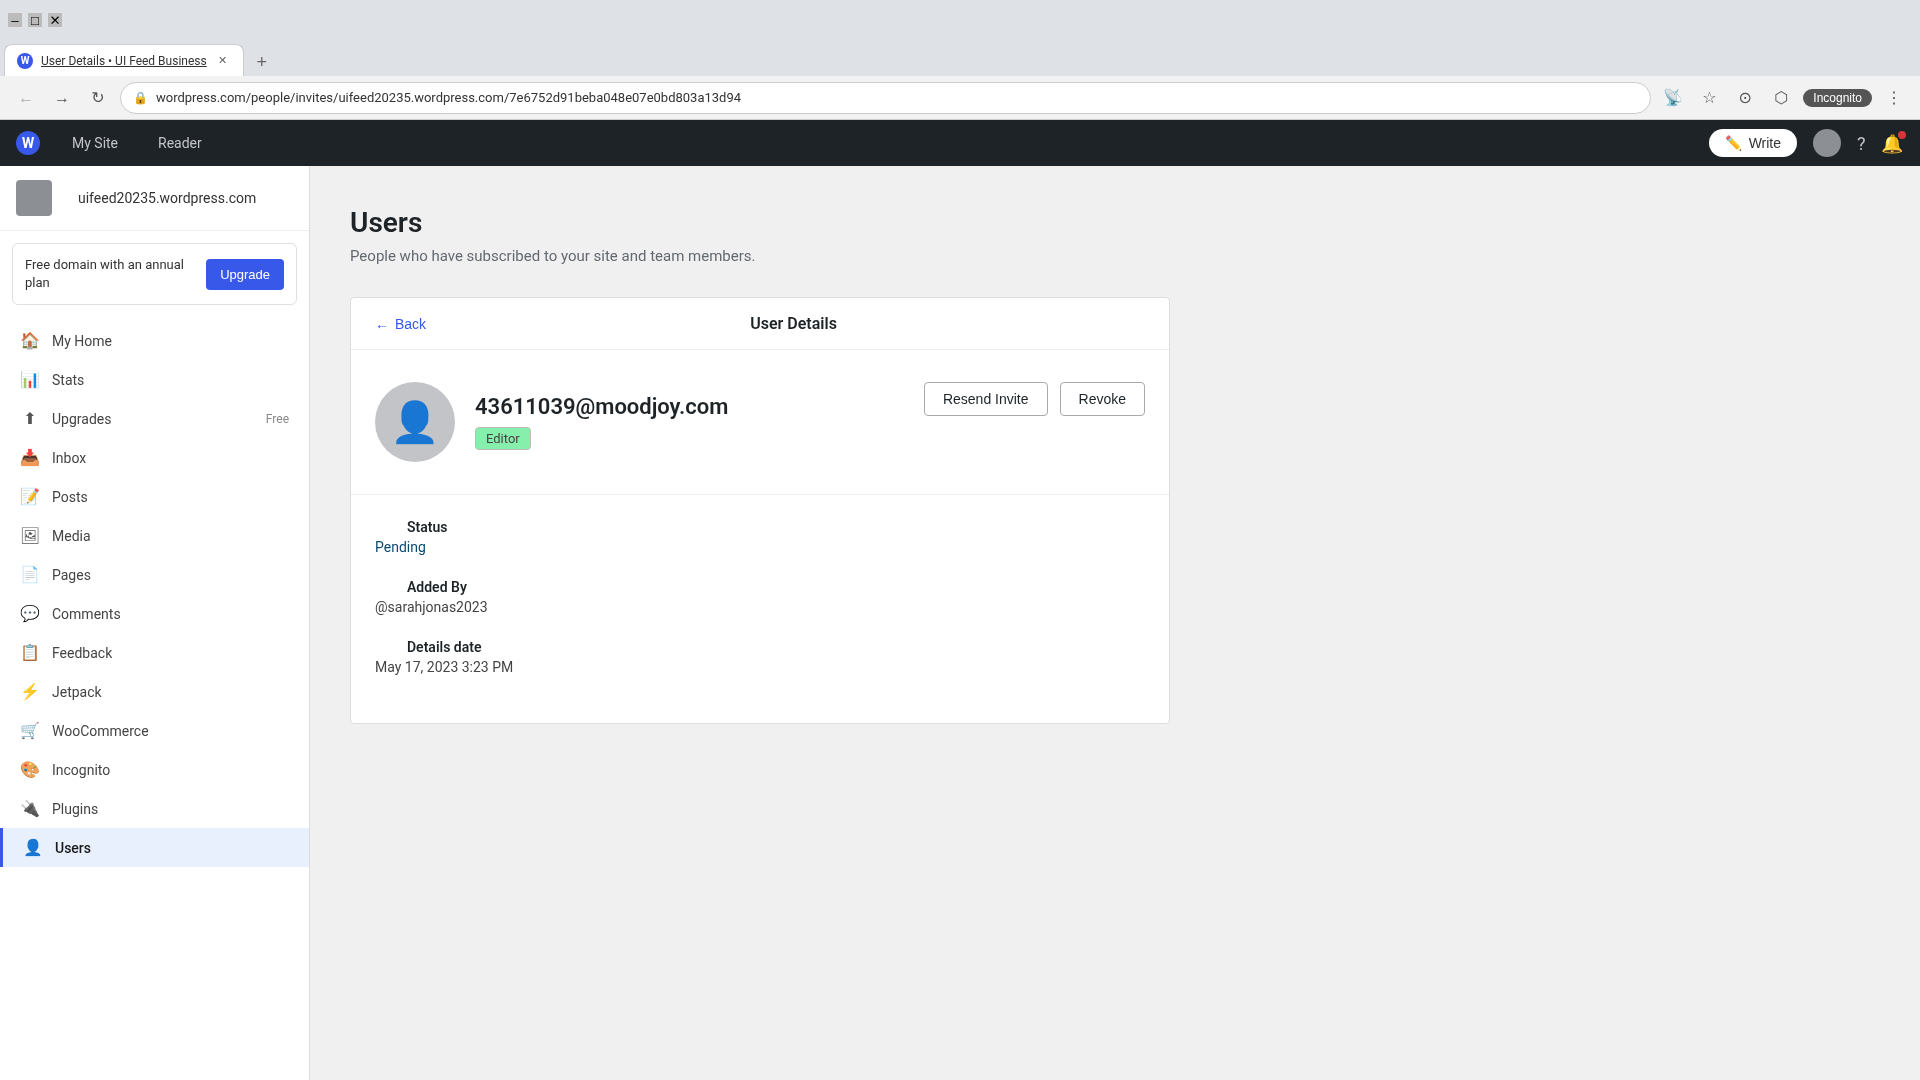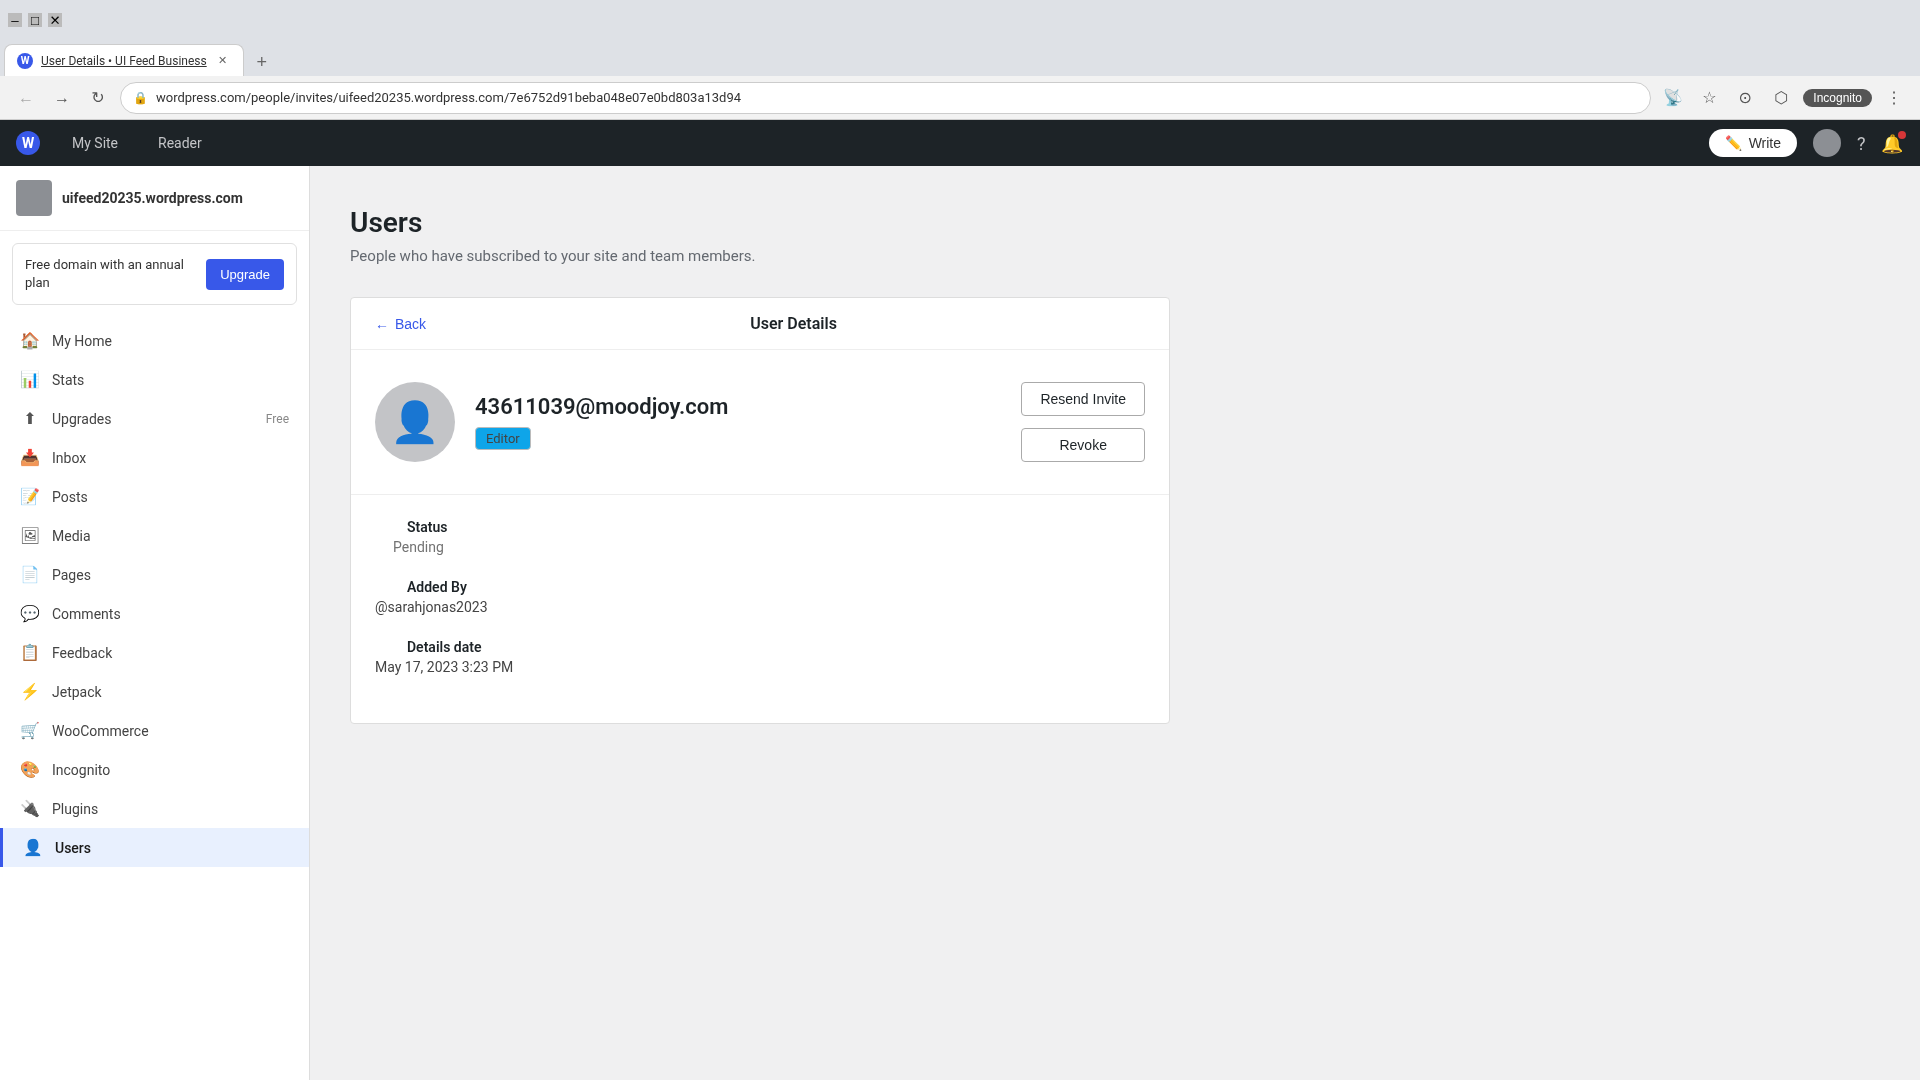--- a/index.html
+++ b/index.html
@@ -62,21 +62,21 @@
 
     
     .main-layout { display: flex; height: calc(1080px - 40px - 36px - 44px - 46px); }
 
     
     .sidebar {
       width: 310px; background: #fff; border-right: 1px solid #ddd; overflow-y: auto; flex-shrink: 0;
     }
     .site-header { display: flex; align-items: center; gap: 10px; padding: 14px 16px; border-bottom: 1px solid #eee; }
     .site-icon { width: 36px; height: 36px; background: #8c8f94; border-radius: 4px; }
-    .site-name { font-size: 14px; color: #333; font-weight: 700; }
+    .site-name { font-size: 14px; color: #333; font-weight: 400; margin-left: 16px; }
 
     .upgrade-banner { background: #fff; border: 1px solid #e0e0e0; border-radius: 6px; margin: 12px; padding: 12px; display: flex; align-items: center; justify-content: space-between; }
     .upgrade-text { font-size: 13px; color: #333; line-height: 1.4; }
     .upgrade-btn { background: #3858e9; color: #fff; border: none; border-radius: 4px; padding: 8px 14px; font-size: 13px; cursor: pointer; white-space: nowrap; }
 
     .sidebar-nav { list-style: none; padding: 4px 0; }
     .sidebar-nav li { display: flex; align-items: center; gap: 12px; padding: 10px 20px; cursor: pointer; font-size: 14px; color: #444; border-radius: 0; }
     .sidebar-nav li.active { background: #e8f0fe; color: #1a1a1a; font-weight: 500; border-left: 3px solid #3858e9; }
     .sidebar-nav li .nav-icon { width: 20px; text-align: center; font-size: 16px; color: #555; }
     .sidebar-nav li.active .nav-icon { color: #3858e9; }
@@ -92,30 +92,30 @@
     .card-header { display: flex; align-items: center; padding: 16px 24px; border-bottom: 1px solid #eee; gap: 16px; }
     .back-btn { display: flex; align-items: center; gap: 6px; color: #3858e9; font-size: 14px; cursor: pointer; background: none; border: none; }
     .card-header-title { flex: 1; text-align: center; font-size: 16px; font-weight: 600; color: #1d2327; }
 
     .user-info-section { padding: 32px 24px; display: flex; align-items: flex-start; justify-content: space-between; border-bottom: 1px solid #eee; }
     .user-identity { display: flex; align-items: center; gap: 20px; }
     .user-avatar { width: 80px; height: 80px; border-radius: 50%; background: #c3c4c7; display: flex; align-items: center; justify-content: center; }
     .avatar-icon { font-size: 40px; color: #8c8f94; }
     .user-details-info { }
     .user-email { font-size: 22px; font-weight: 600; color: #1d2327; margin-bottom: 8px; }
-    .user-role-badge { display: inline-block; background: #0ea5e9; border: 1px solid #bbb; border-radius: 4px; padding: 3px 10px; font-size: 13px; color: #444; }
-
-    .user-actions { display: flex; gap: 12px; flex-direction: column; }
+    .user-role-badge { display: inline-block; background: #86efac; border: 1px solid #bbb; border-radius: 4px; padding: 3px 10px; font-size: 13px; color: #444; }
+
+    .user-actions { display: flex; gap: 12px; }
     .action-btn { background: #fff; border: 1px solid #aaa; border-radius: 4px; padding: 8px 18px; font-size: 14px; cursor: pointer; color: #1d2327; }
 
     .user-meta-section { padding: 24px; }
     .meta-field { margin-bottom: 24px; }
     .meta-label { font-size: 14px; font-weight: 600; color: #1d2327; margin-bottom: 4px; margin-left: 32px; }
     .meta-value { font-size: 14px; color: #444; }
-    .meta-value.pending { color: #737373; margin-left: 18px; }
+    .meta-value.pending { color: #0c4a6e; }
   </style>
 </head>
 <body>
 
 <div class="browser-chrome">
 
   <div class="title-bar">
     <div class="window-controls">
       <button class="win-btn minimize">–</button>
       <button class="win-btn maximize">□</button>

